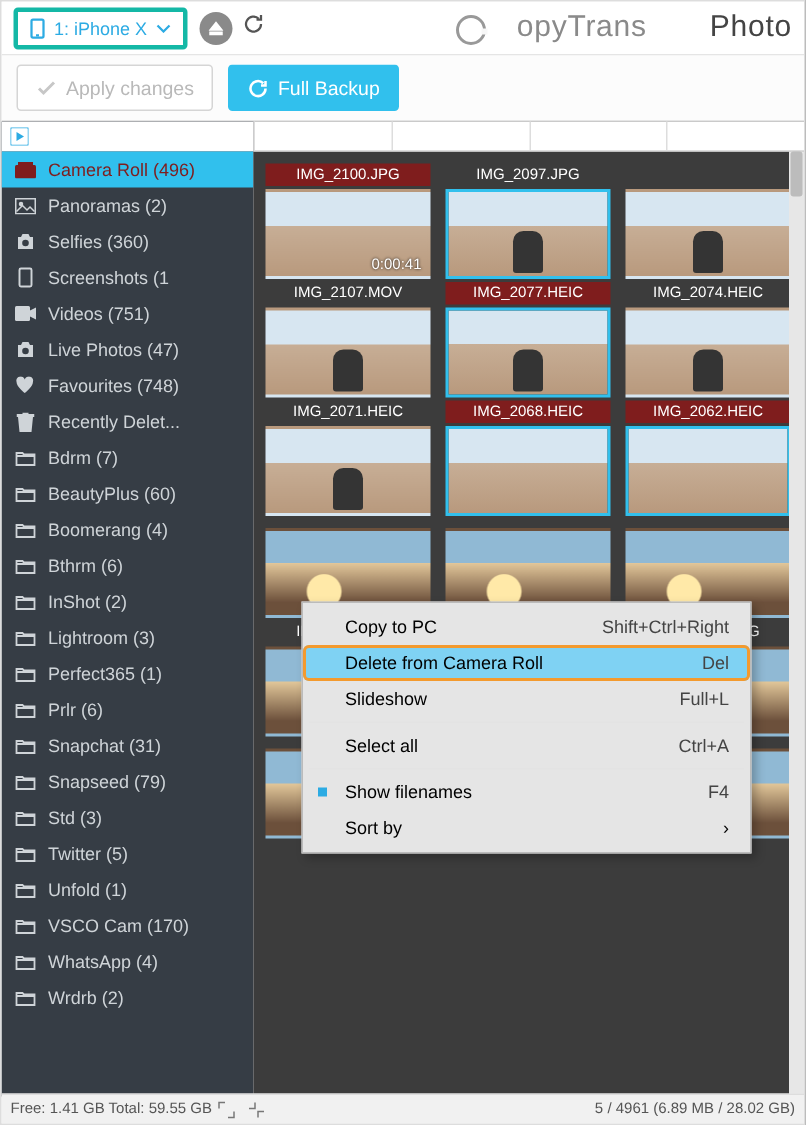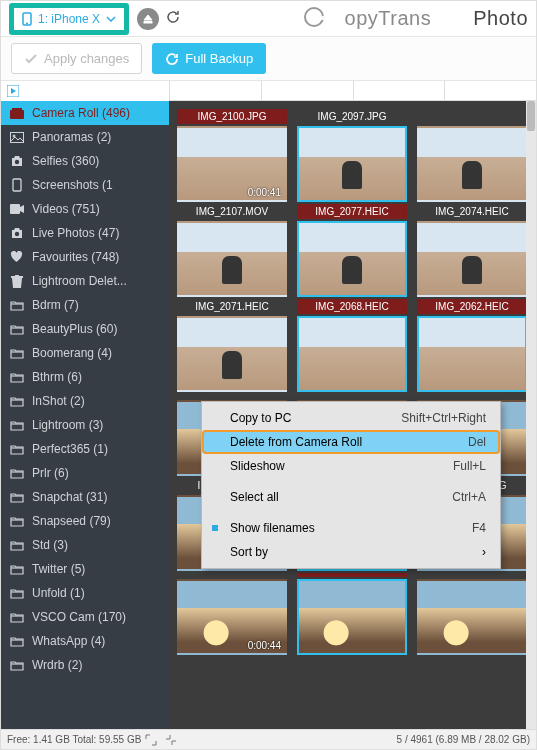--- a/index.html
+++ b/index.html
@@ -1,45 +1,45 @@
 <!DOCTYPE html>
 <html><head>
 <meta charset="utf-8">
 <style>
   *{box-sizing:border-box;margin:0;padding:0;font-family:Arial,Helvetica,sans-serif}
   body{width:537px;height:750px;background:#f7f7f7;overflow:hidden;position:relative;border:1px solid #ddd}
   .toolbar{height:36px;display:flex;align-items:center;padding:4px 8px;border-bottom:1px solid #e5e5e5;background:#fff}
-  .device{border:5px solid #14b8a6;border-radius:3px;color:#2cabe3;font-size:12px;padding:4px 8px;display:flex;align-items:center;gap:6px;min-width:108px;cursor:pointer}
+  .device{border:3px solid #14b8a6;border-radius:3px;color:#2cabe3;font-size:12px;padding:4px 8px;display:flex;align-items:center;gap:6px;min-width:108px;cursor:pointer}
   .device svg{stroke:#2cabe3}
   .chev{margin-left:auto}
   .circ{width:22px;height:22px;border-radius:50%;background:#8a8a8a;display:flex;align-items:center;justify-content:center;margin-left:8px;cursor:pointer}
   .circ svg{stroke:#fff;fill:#fff}
   .refresh{margin-left:6px;color:#555;cursor:pointer}
-  .brand{margin-left:auto;font-size:20px;letter-spacing:.5px;color:#8a8a8a;display:flex;align-items:flex-start;gap:18px}
+  .brand{margin-left:auto;font-size:20px;letter-spacing:.5px;color:#8a8a8a;display:flex;align-items:flex-end;gap:18px}
   .brand .dark{color:#444}
   .brand-ico{width:20px;height:20px;border:2px solid #999;border-radius:50%;margin-right:3px;position:relative}
   .brand-ico::after{content:"";position:absolute;right:-3px;top:7px;width:4px;height:4px;background:#f7f7f7}
   .actions{height:44px;display:flex;align-items:center;gap:10px;padding:6px 10px;border-bottom:1px solid #e5e5e5;background:#fcfcfc}
   .btn{border-radius:3px;font-size:13px;padding:7px 12px;display:flex;align-items:center;gap:6px;cursor:pointer;border:1px solid transparent}
   .btn.ghost{color:#b9b9b9;border:1px solid #d5d5d5;background:#fff;cursor:default}
   .btn.primary{background:#31c0ed;color:#fff}
   .body{display:flex;height:calc(750px - 36px - 44px - 20px)}
   .side{width:168px;background:#363d45;color:#cfd4d8;font-size:12px;display:flex;flex-direction:column;overflow:hidden}
   .playstrip{height:20px;background:#fff;color:#2cabe3;display:flex;align-items:center;padding-left:6px}
   .album{height:24px;display:flex;align-items:center;gap:8px;padding:0 8px;cursor:pointer;white-space:nowrap}
   .album.sel{background:#31c0ed;color:#7f1d1d}
   .album .ic{width:15px;display:flex;justify-content:center}
   .main{flex:1;background:#3c3c3c;position:relative;display:flex;flex-direction:column}
   .maintop{height:20px;background:#fff;border-bottom:1px solid #ddd;display:flex}
   .maintop span{border-left:1px solid #ddd;flex:1}
   .grid{flex:1;padding:8px;overflow:hidden;position:relative}
   .row{display:flex;gap:10px;margin-bottom:2px}
   .cap{color:#fff;font-size:10px;text-align:center;width:110px;overflow:hidden;white-space:nowrap;padding:2px 0}
   .cap.sel{background:#7f1d1d}
-  .thumb{width:110px;height:76px;background:linear-gradient(#d7e6f1 40%,#c7ae96 40%,#b8997d);position:relative;border:2px solid transparent}
+  .thumb{width:110px;height:60px;background:linear-gradient(#d7e6f1 40%,#c7ae96 40%,#b8997d);position:relative;border:2px solid transparent}
   .thumb.sel{border-color:#31c0ed}
   .thumb.sunset{background:radial-gradient(circle at 35% 72%,#ffe9a8 0 14%,transparent 15%),linear-gradient(#90b9d4 38%,#e2c79a 38%,#6c503b 85%)}
   .dur{position:absolute;right:4px;bottom:2px;color:#fff;font-size:10px;text-shadow:0 0 2px #000}
   .ppl{position:absolute;left:50%;top:46%;transform:translateX(-50%);width:20px;height:28px;background:#343434;border-radius:7px 7px 2px 2px}
   .scroll{position:absolute;right:0;top:20px;bottom:0;width:10px;background:#e7e7e7}
   .scroll-thumb{position:absolute;left:1px;top:0;width:8px;height:30px;background:#bcbcbc;border-radius:2px}
   .menu{position:absolute;left:200px;top:400px;width:300px;background:#e5e5e5;border:1px solid #bbb;box-shadow:3px 3px 6px rgba(0,0,0,.25);padding:4px 0;font-size:12px}
   .mi{display:flex;align-items:center;padding:4px 14px 4px 28px;height:24px;cursor:pointer;position:relative}
   .mi.hl{background:#7fd2f3;box-shadow:inset 0 0 0 2px #f39a2e;border-radius:4px}
   .mi .k{margin-left:auto;color:#444}
@@ -168,21 +168,21 @@
             </svg>
           </span>
           <span>Favourites (748)</span>
         </div>
         <div class="album">
           <span class="ic">
             <svg width="12" height="13" viewBox="0 0 12 13" fill="currentColor">
               <path d="M1 3h10l-1 10H2zM0 1h12v2H0zM4 0h4v1H4z"></path>
             </svg>
           </span>
-          <span>Lightroom Delet...</span>
+          <span>Recently Delet...</span>
         </div>
         <div class="album">
           <span class="ic">
             <svg width="14" height="11" viewBox="0 0 14 11" fill="none" stroke="currentColor" stroke-width="1.2">
               <path d="M1 2h4l1 1h7v7H1z"></path>
               <path d="M1 4h12"></path>
             </svg>
           </span>
           <span>Bdrm (7)</span>
         </div>

